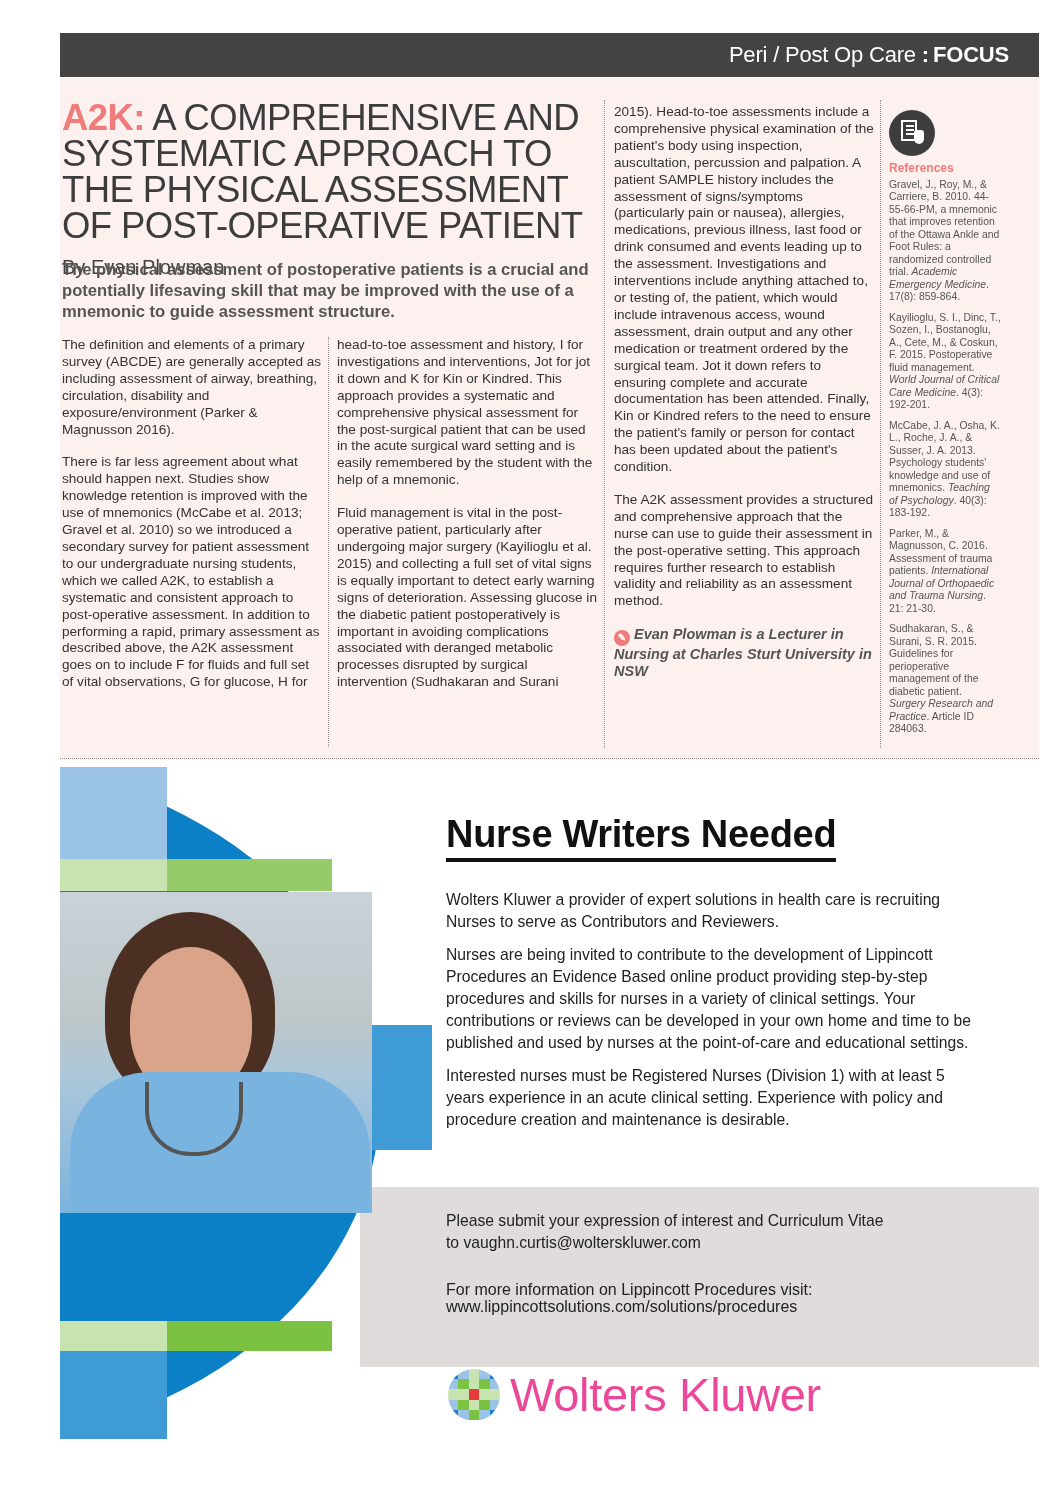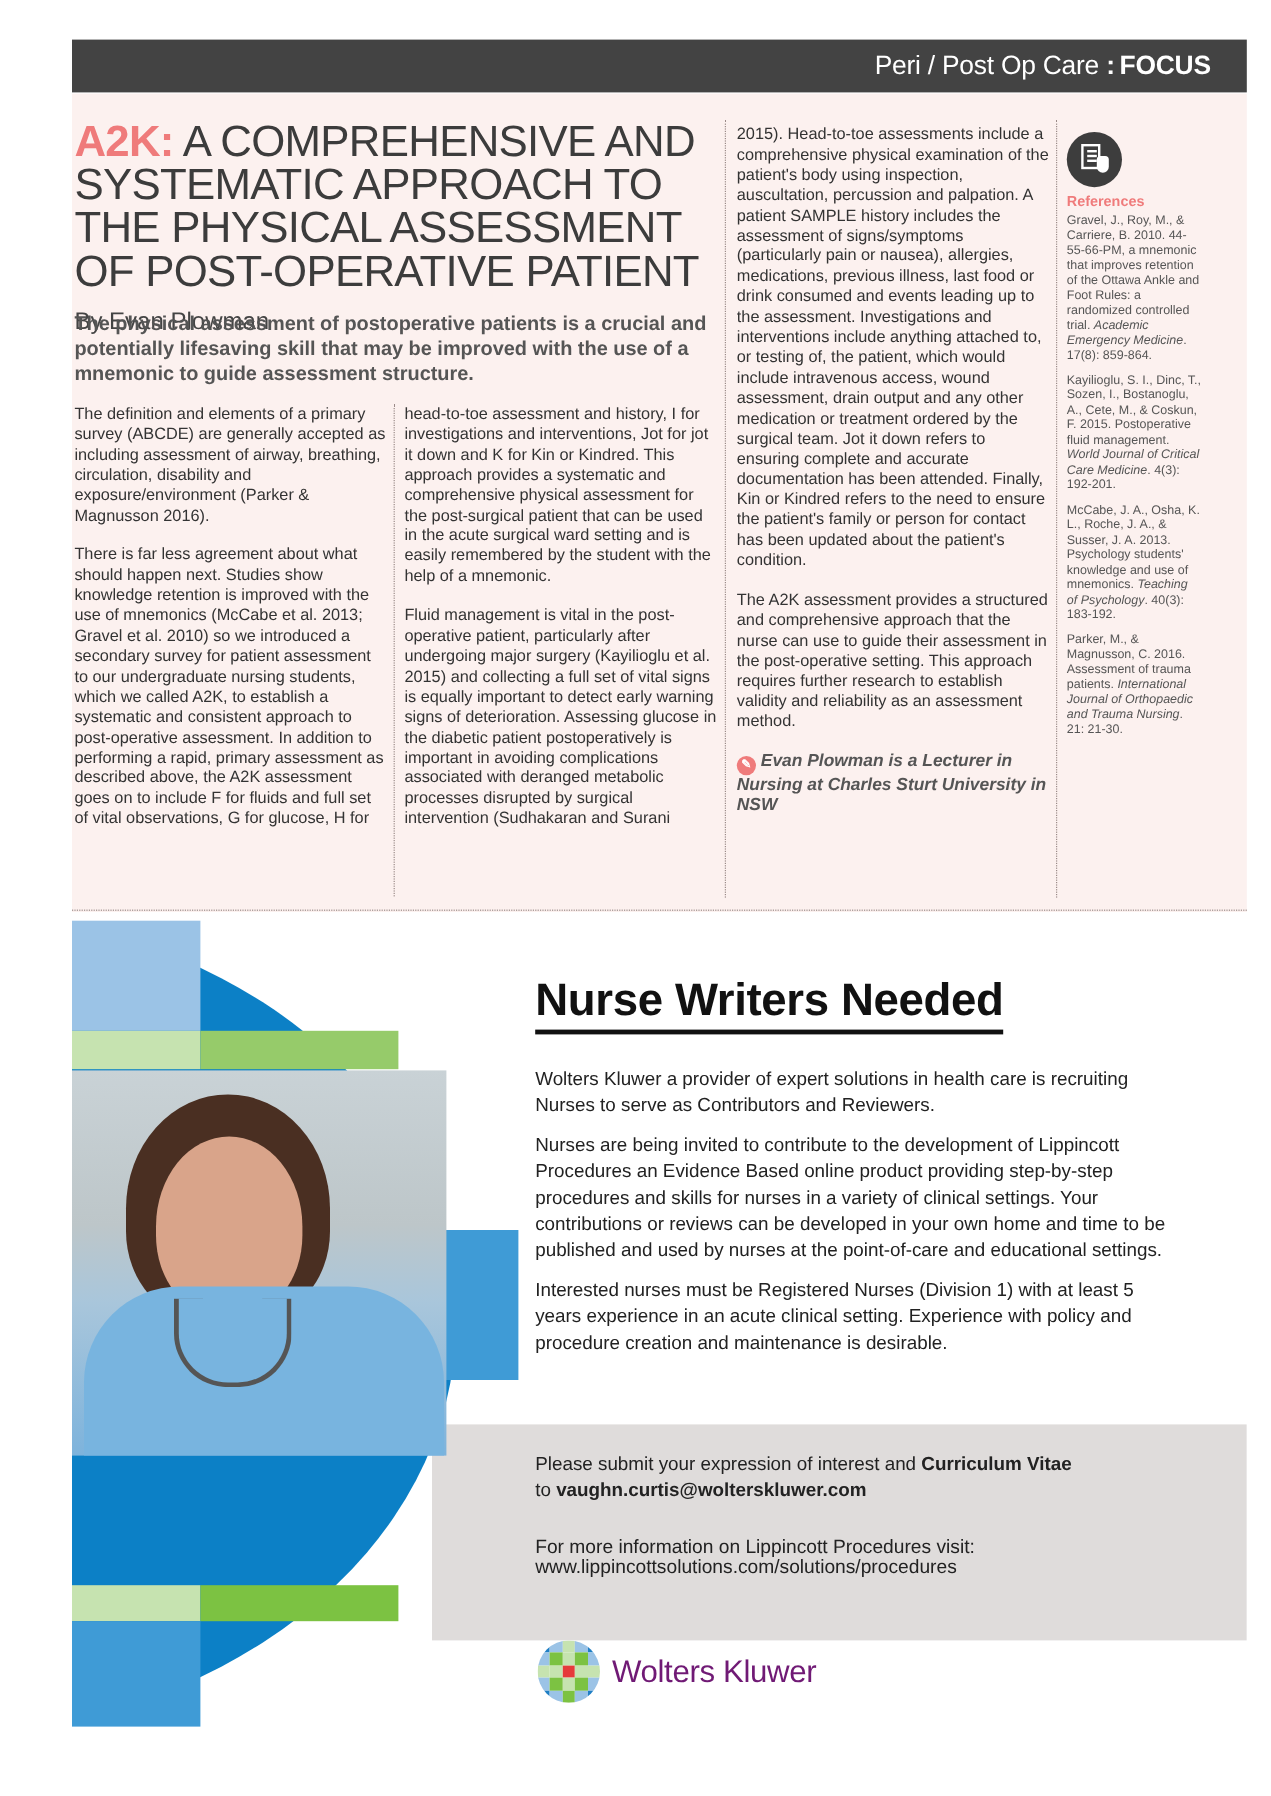--- a/index.html
+++ b/index.html
@@ -71,27 +71,27 @@
   }
   .photo .hair { position:absolute; left:45px; top:20px; width:170px; height:190px; border-radius:50% 50% 40% 40%; background:#4a2f22; }
   .photo .face { position:absolute; left:70px; top:55px; width:122px; height:150px; border-radius:50% 50% 45% 45%; background:#d9a48a; }
   .photo .scrubs { position:absolute; left:10px; top:180px; width:300px; height:160px; border-radius:80px 80px 0 0; background:#78b4df; }
   .photo .steth { position:absolute; left:85px; top:190px; width:90px; height:70px; border:4px solid #555; border-top:none; border-radius:0 0 45px 45px; }
 
   .ad-title { position:absolute; left:386px; top:46px; font-size:38px; font-weight:700; color:#111; border-bottom:4px solid #111; padding-bottom:2px; letter-spacing:-0.3px; }
   .ad-body { position:absolute; left:386px; top:122px; width:530px; font-size:15.7px; line-height:22px; color:#222; }
   .ad-body p { margin:0 0 11px 0; }
   .ad-cta { position:absolute; left:386px; top:443px; width:530px; font-size:15.7px; line-height:22px; color:#222; }
-  .ad-cta b { font-weight:700; }
+  .ad-cta b { font-weight:400; }
   .ad-info { position:absolute; left:386px; top:514px; width:530px; font-size:16px; line-height:17px; color:#222; }
 
   .wk-logo { position:absolute; left:388px; top:600px; display:flex; align-items:center; }
   .wk-globe { width:52px; height:52px; border-radius:50%; overflow:hidden; position:relative; display:grid; grid-template-columns:repeat(5,1fr); grid-template-rows:repeat(5,1fr); }
   .wk-globe span { display:block; }
-  .wk-name { font-size:26px; color:#701a75; margin-left:10px; letter-spacing:-0.3px; }
+  .wk-name { font-size:47px; color:#ec4899; margin-left:10px; letter-spacing:-0.3px; }
 </style>
 </head>
 <body>
 
 <div class="page-bg"></div>
 <div class="article-bg"></div>
 
 <div class="header-bar">
   <span class="section">Peri / Post Op Care</span>
   <span class="sep">:</span>
@@ -134,20 +134,21 @@
         <i style="top:11px"></i>
       </div>
     <div class="hand"></div>
   </div>
   <h4>References</h4>
   <div id="ref-list">
       <p><span>Gravel, J., Roy, M., &amp; Carriere, B. 2010. 44-55-66-PM, a mnemonic that improves retention of the Ottawa Ankle and Foot Rules: a randomized controlled trial. </span><i>Academic Emergency Medicine</i><span>. 17(8): 859-864.</span></p>
       <p><span>Kayilioglu, S. I., Dinc, T., Sozen, I., Bostanoglu, A., Cete, M., &amp; Coskun, F. 2015. Postoperative fluid management. </span><i>World Journal of Critical Care Medicine</i><span>. 4(3): 192-201.</span></p>
       <p><span>McCabe, J. A., Osha, K. L., Roche, J. A., &amp; Susser, J. A. 2013. Psychology students' knowledge and use of mnemonics. </span><i>Teaching of Psychology</i><span>. 40(3): 183-192.</span></p>
       <p><span>Parker, M., &amp; Magnusson, C. 2016. Assessment of trauma patients. </span><i>International Journal of Orthopaedic and Trauma Nursing</i><span>. 21: 21-30.</span></p>
+      <p><span>Sudhakaran, S., &amp; Surani, S. R. 2015. Guidelines for perioperative management of the diabetic patient. </span><i>Surgery Research and Practice</i><span>. Article ID 284063.</span></p>
     </div>
 </div>
 
 <div class="hdots"></div>
 
 <div class="ad">
   <div class="gray"></div>
   <div class="circle"></div>
 
   <div class="tile" style="left:0;top:0;width:107px;height:92px;background:#9bc3e6;"></div>

